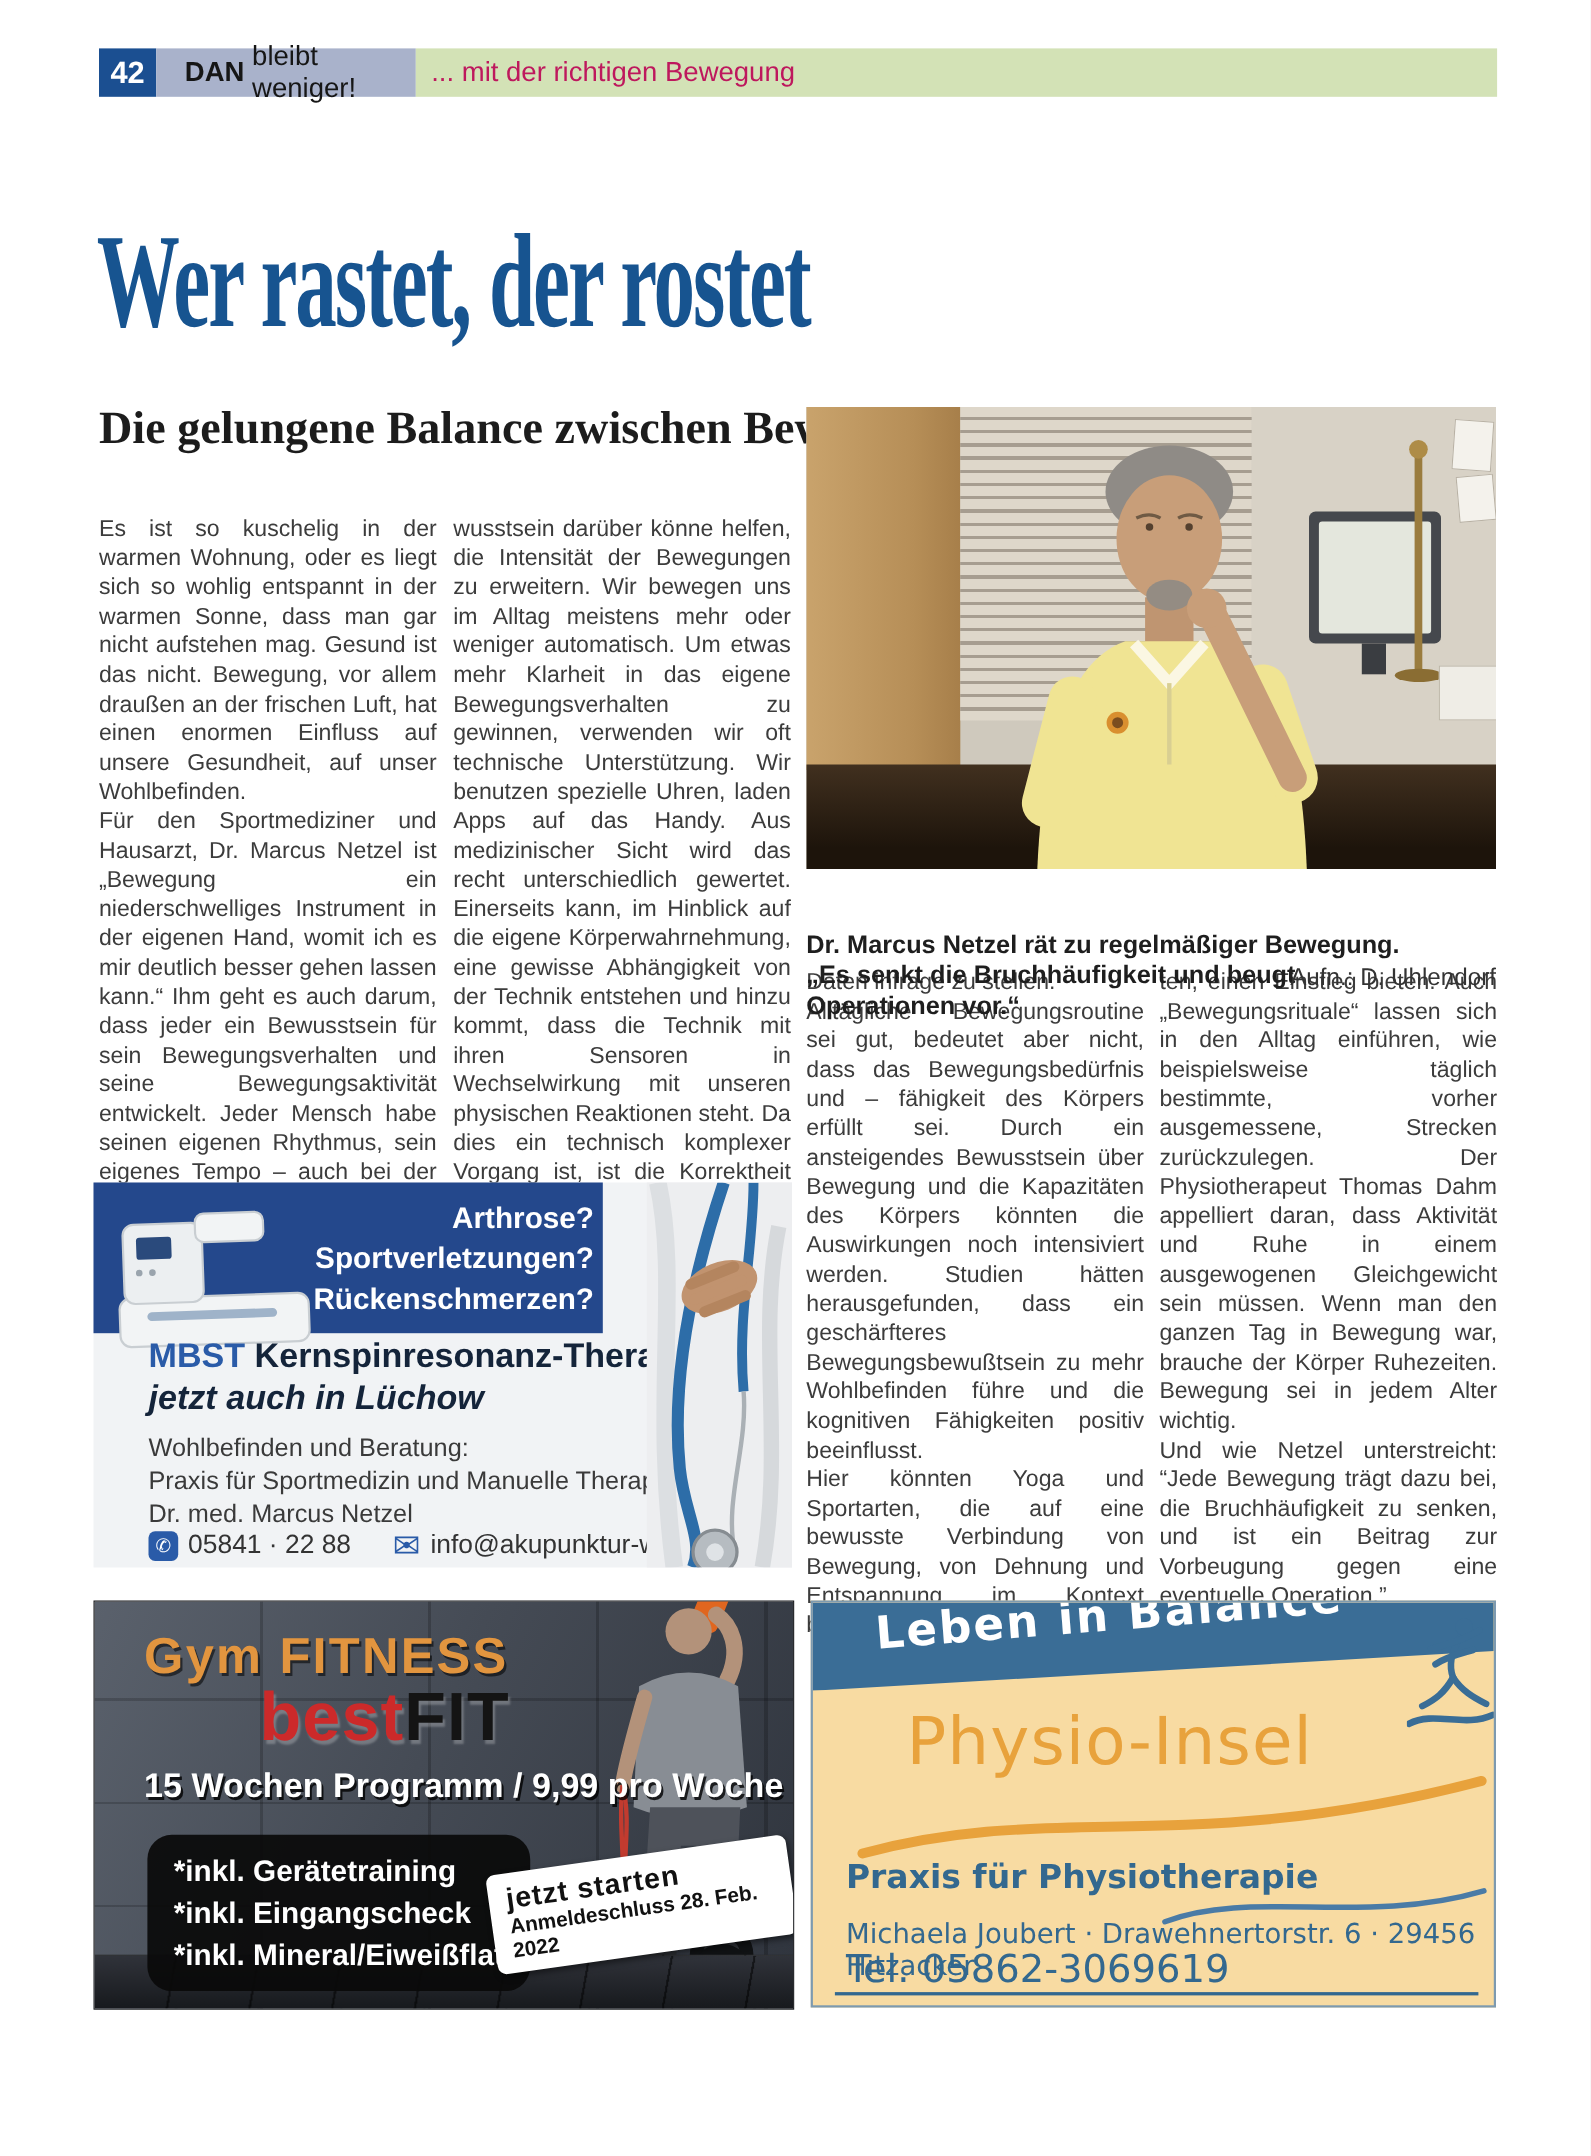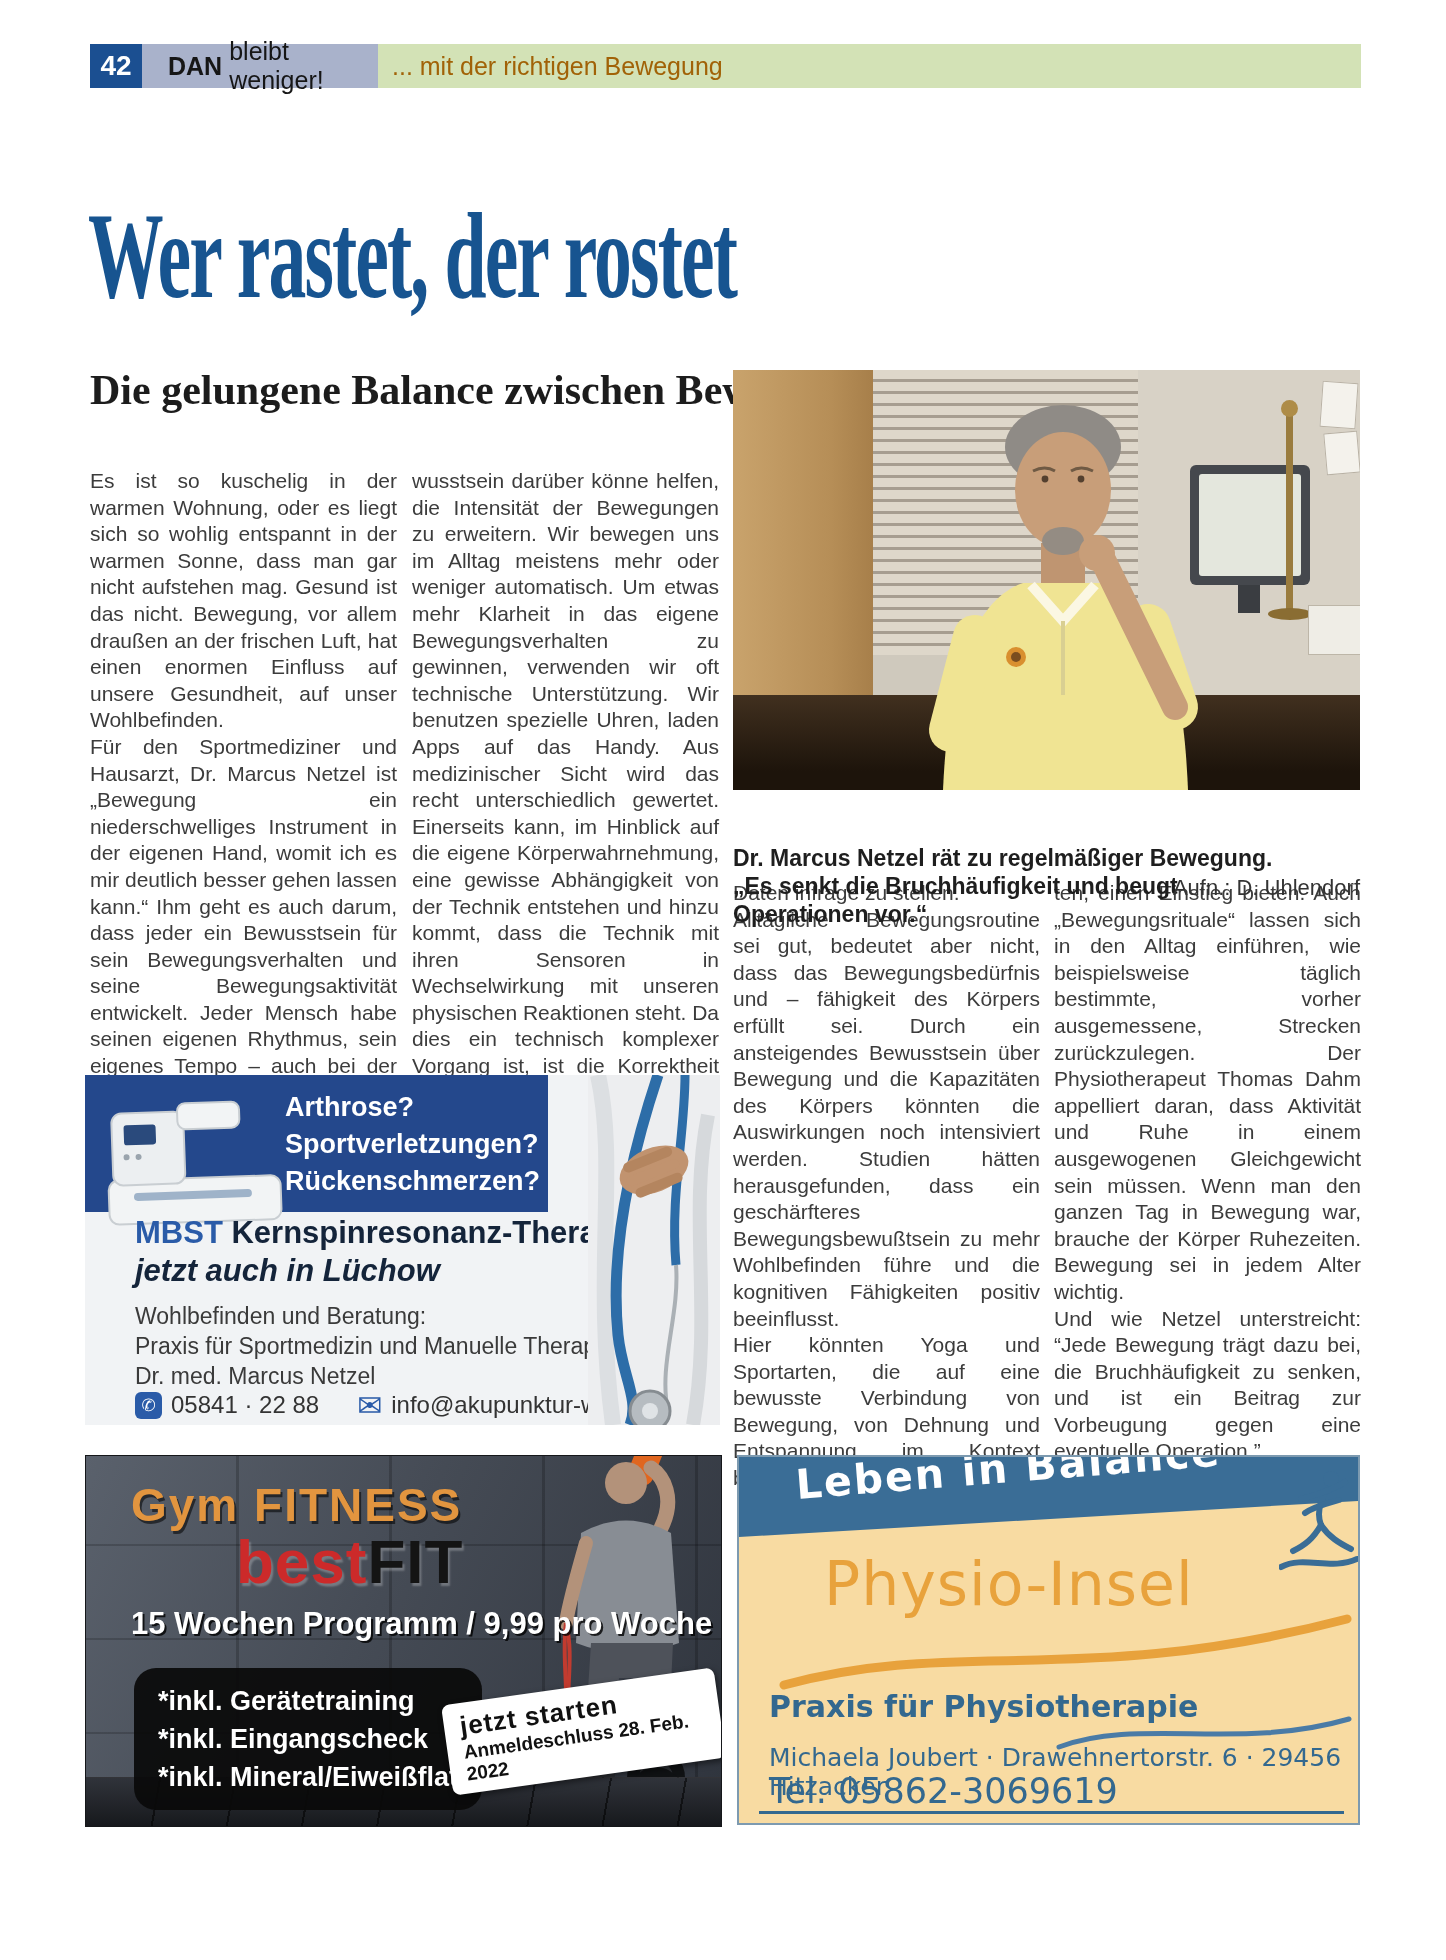--- a/index.html
+++ b/index.html
@@ -8,21 +8,21 @@
   .page{position:absolute;inset:0;outline:1px solid #e3e3e3;overflow:hidden;}
 
   
   .hdr{position:absolute;left:90px;top:44px;right:85px;height:44px;display:flex;}
   .hdr-num{width:52px;background:#1b4f91;color:#fff;font-weight:bold;font-size:28px;
            display:flex;align-items:center;justify-content:center;}
   .hdr-brand{width:210px;background:#a9b2cb;display:flex;align-items:center;
              padding-left:26px;font-size:25px;color:#161616;}
   .hdr-brand b{margin-right:7px;}
   .hdr-section{flex:1;background:#d3e2b6;display:flex;align-items:center;
-               padding-left:14px;font-size:25px;color:#a16207;}
+               padding-left:14px;font-size:25px;color:#be185d;}
 
   
   .headline{position:absolute;left:88px;top:186px;color:#175490;
             font-family:"Liberation Serif",serif;font-weight:bold;font-size:122px;
             letter-spacing:-3px;transform:scaleX(.62);transform-origin:left top;white-space:nowrap;}
   .subheadline{position:absolute;left:90px;top:366px;color:#1c1c1c;
                font-family:"Liberation Serif",serif;font-weight:bold;font-size:42px;white-space:nowrap;}
 
   
   .col{position:absolute;width:307px;font-size:21px;line-height:26.6px;color:#3c3c3c;
@@ -57,21 +57,21 @@
   .ph-person{position:absolute;left:180px;top:5px;}
 
   
   .caption{position:absolute;left:733px;top:844px;width:627px;height:60px;}
   .cap-bold{display:block;width:565px;font-weight:bold;font-size:23px;line-height:28px;color:#1e1e1e;}
   .cap-credit{position:absolute;right:0;bottom:3px;font-size:22px;color:#333;}
 
   
   .mbst{position:absolute;left:85px;top:1075px;width:635px;height:350px;background:#f1f3f5;}
   .mbst-banner{position:absolute;left:0;top:0;width:463px;height:137px;background:#24488c;}
-  .mbst-banner-text{position:absolute;right:8px;top:14px;color:#fff;
+  .mbst-banner-text{position:absolute;right:8px;top:14px;text-align:right;color:#fff;
                     font-weight:bold;font-size:27px;line-height:37px;}
   .mbst-device{position:absolute;left:8px;top:18px;}
   .mbst-photo{position:absolute;left:503px;top:0;width:132px;height:350px;background:#edeef0;overflow:hidden;}
   .mbst-title{position:absolute;left:50px;top:140px;font-size:31px;font-weight:bold;color:#14243a;white-space:nowrap;}
   .mbst-title .mb{color:#2a5ba8;}
   .mbst-title2{position:absolute;left:50px;top:178px;font-size:31px;font-weight:bold;color:#14243a;font-style:italic;}
   .mbst-info{position:absolute;left:50px;top:226px;font-size:23px;line-height:30px;color:#3a3a3a;}
   .mbst-contact{position:absolute;left:50px;top:316px;display:flex;align-items:center;font-size:24px;color:#333;}
   .icon-phone{width:27px;height:27px;background:#2a5ba8;border-radius:6px;color:#fff;
               display:inline-flex;align-items:center;justify-content:center;font-size:17px;margin-right:9px;}

